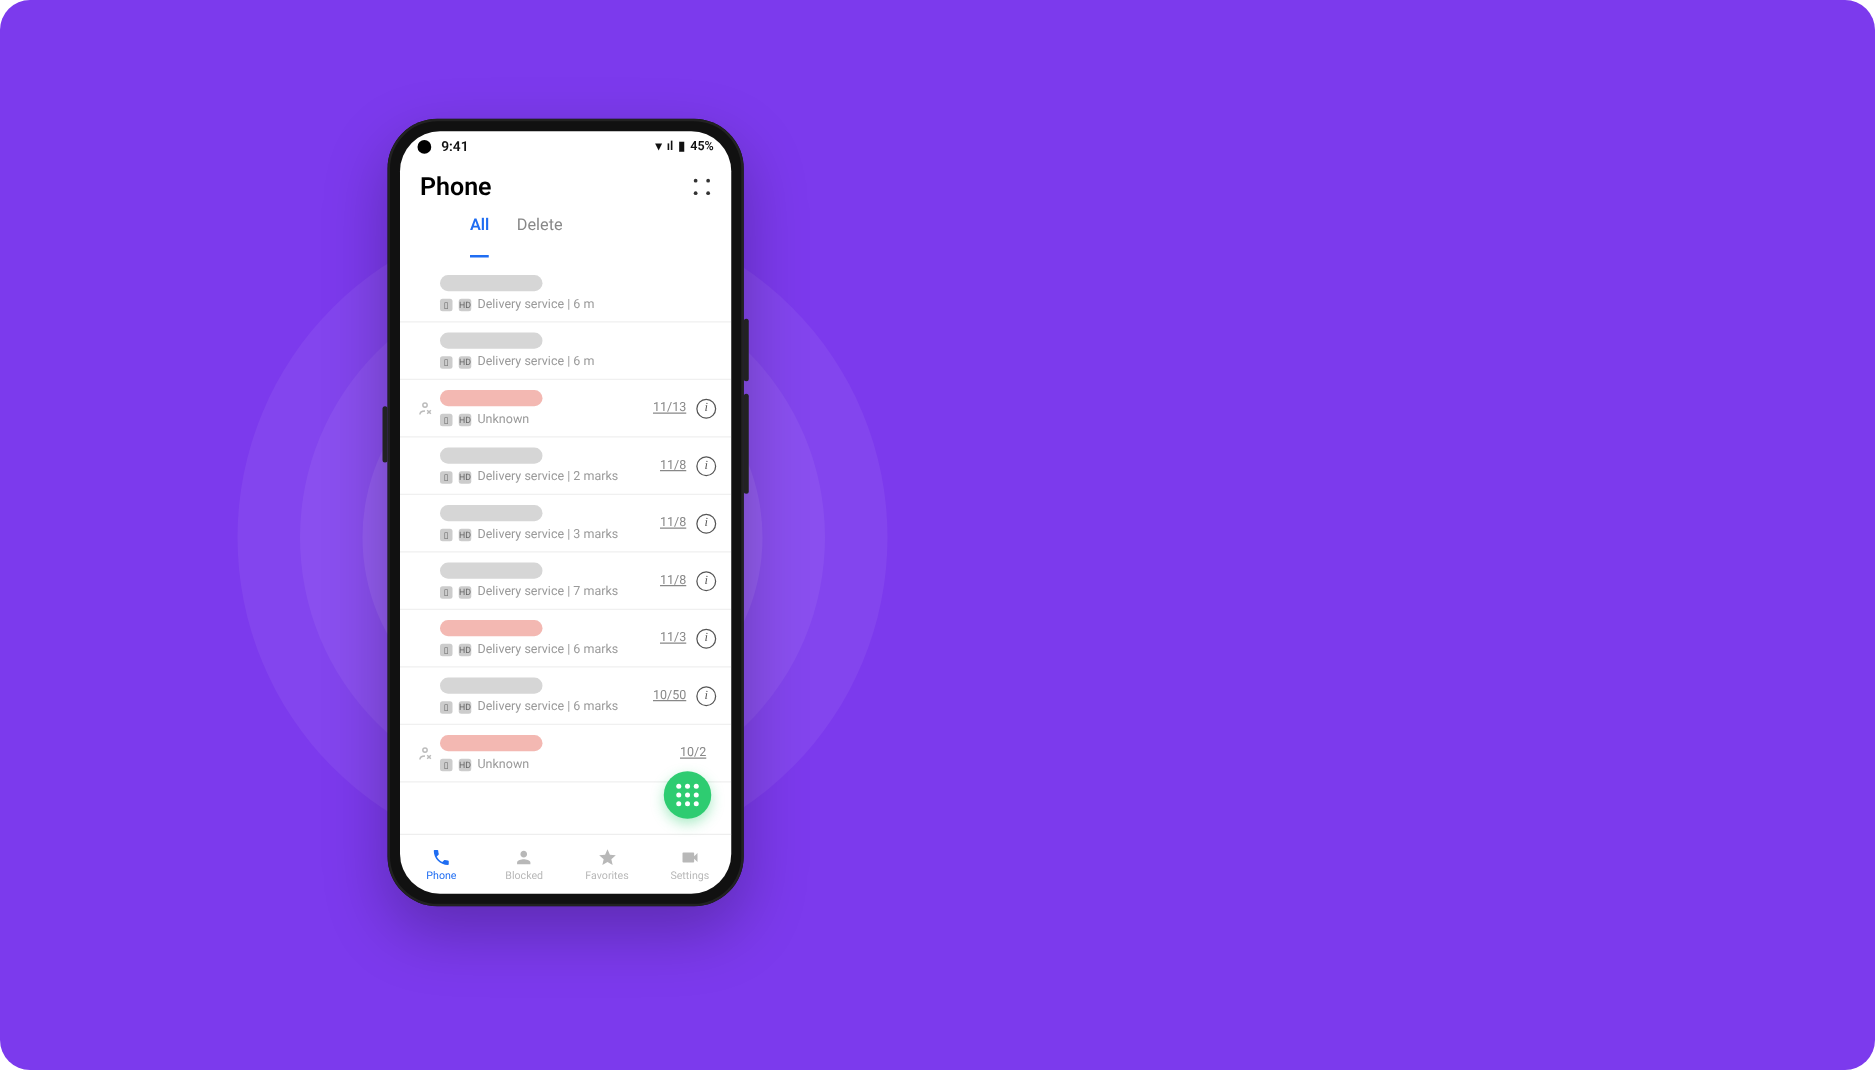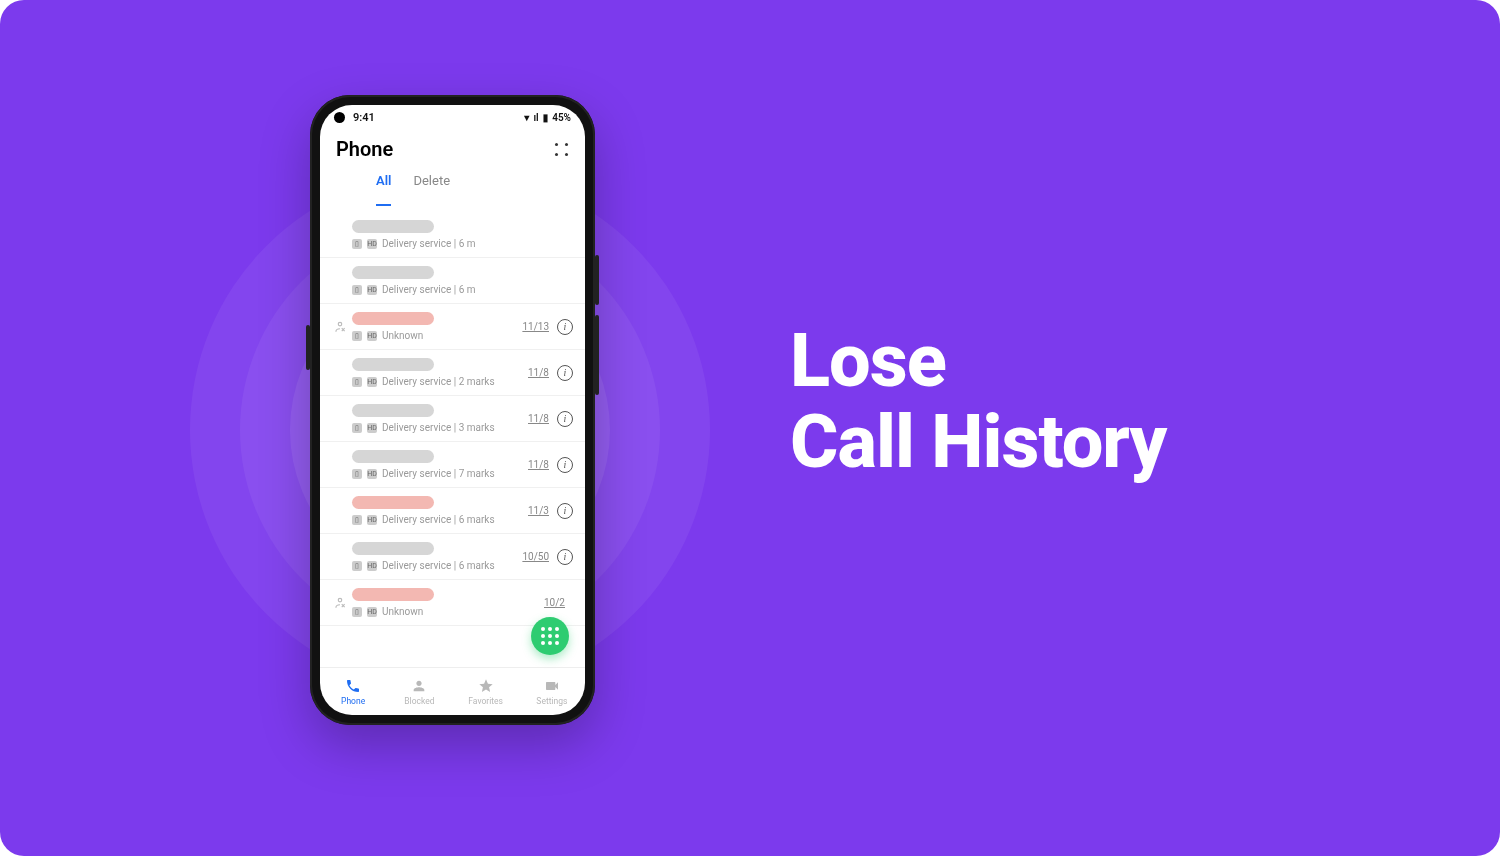--- a/index.html
+++ b/index.html
@@ -179,24 +179,20 @@
   }
 </style>
 </head>
 <body>
 
 <div class="canvas">
   <div class="ring r1"></div>
   <div class="ring r2"></div>
   <div class="ring r3"></div>
 
-  <div class="headline">
-    <div>Lose</div>
-    <div>Call History</div>
-  </div>
 
   <div class="phone">
     <div class="side-btn sb1"></div>
     <div class="side-btn sb2"></div>
     <div class="side-btn sb3"></div>
 
     <div class="screen">
 
       <div class="statusbar">
         <div class="left">

